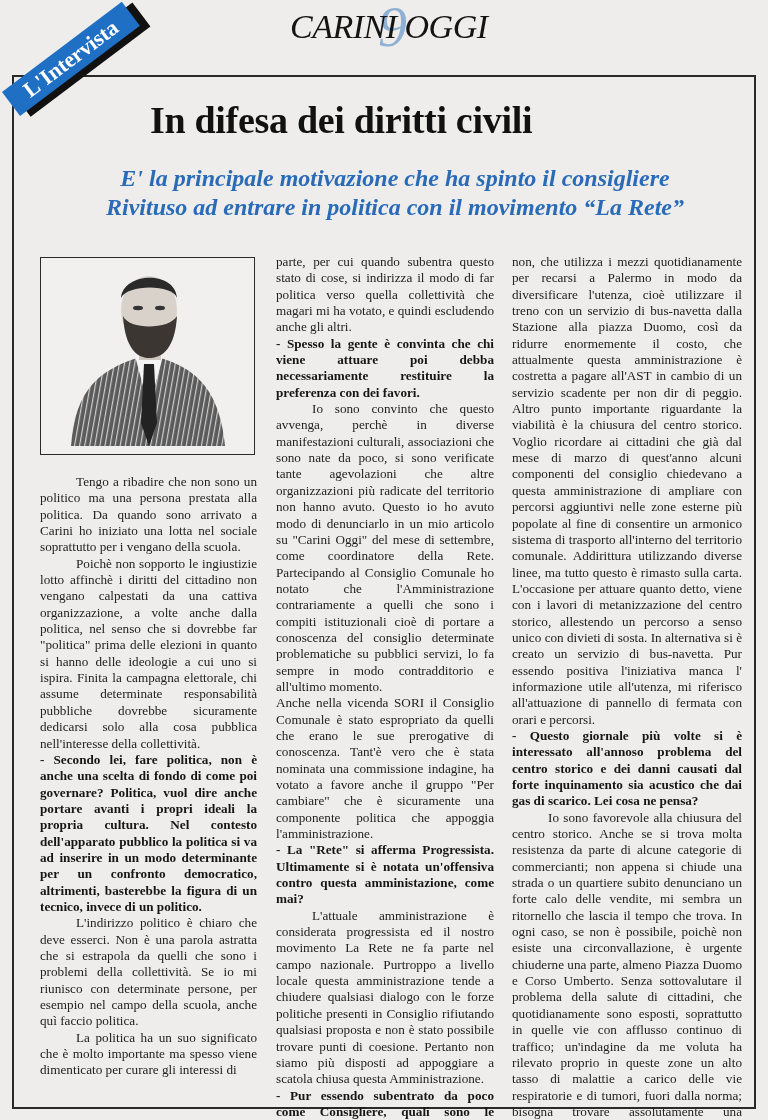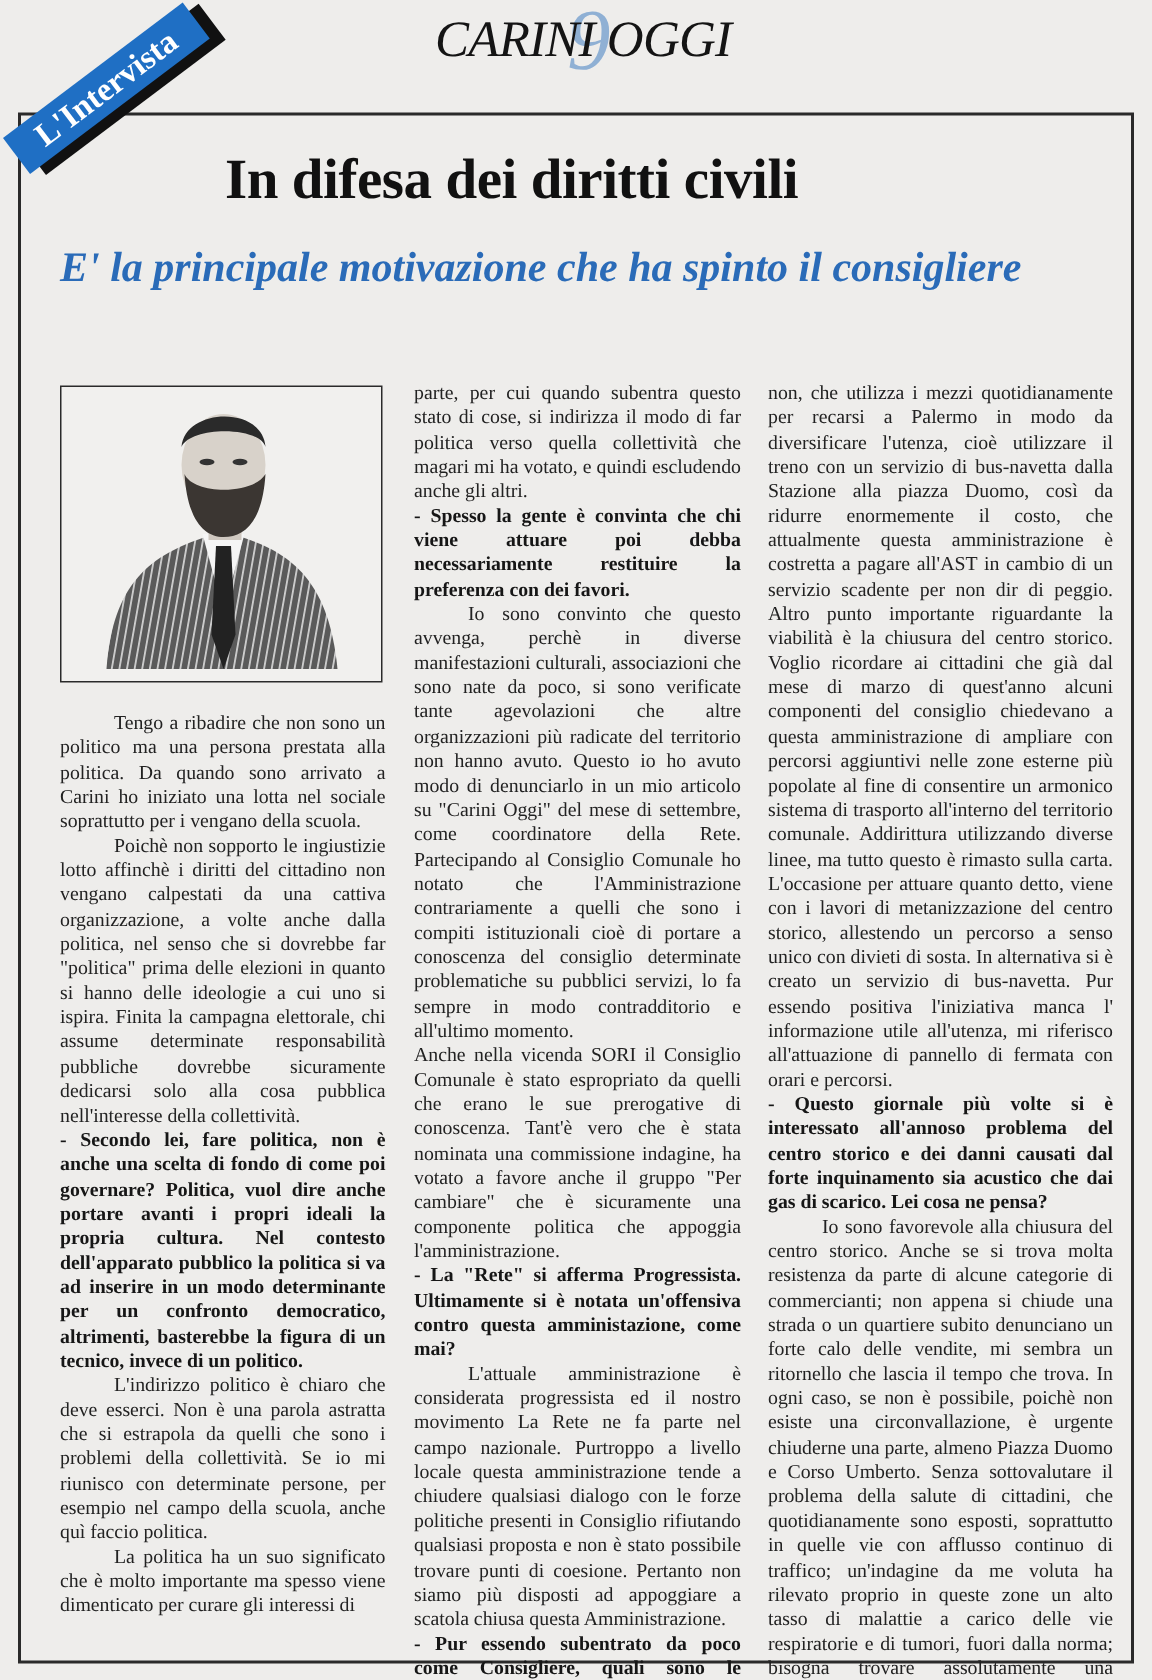--- a/index.html
+++ b/index.html
@@ -43,23 +43,23 @@
     position: absolute; left: 0; top: 0; width: 150px; height: 30px; background: #1f6fc4;
     color: #fff; font-family: "Liberation Serif", serif; font-weight: bold;
     font-size: 22px; line-height: 30px; text-align: center; white-space: nowrap;
   }
   .headline {
     position: absolute; left: 150px; top: 98px; width: 560px; 
     font-family: "Liberation Serif", serif; font-weight: bold; font-size: 38px;
     color: #111; white-space: nowrap; letter-spacing: -0.3px;
   }
   .subhead {
-    position: absolute; left: 40px; top: 164px; width: 710px; 
+    position: absolute; left: 40px; top: 164px; width: 710px; text-align: center;
     font-family: "Liberation Serif", serif; font-style: italic; font-weight: bold;
-    font-size: 28px; line-height: 29px; color: #2a6bb8;
+    font-size: 24px; line-height: 29px; color: #2a6bb8;
   }
   .photo {
     position: absolute; left: 40px; top: 257px; width: 215px; height: 198px;
     border: 1.5px solid #2a2a2a; box-sizing: border-box; background: #f1f0ee; overflow: hidden;
   }
   .col {
     position: absolute; font-size: 13.2px; line-height: 16.35px; text-align: justify;
     color: #222;
   }
   .col p { margin: 0; }
@@ -82,20 +82,21 @@
 <div class="frame"></div>
 
 <div class="tag">
   <div class="tag-shadow"></div>
   <div class="tag-box">L'Intervista</div>
 </div>
 
 <div class="headline">In difesa dei diritti civili</div>
 <div class="subhead">
   <div>E' la principale motivazione che ha spinto il consigliere</div>
+  <div>Rivituso ad entrare in politica con il movimento “La Rete”</div>
 </div>
 
 <div class="photo">
   <svg width="212" height="195" viewBox="0 0 212 195">
     <defs>
       <pattern id="stripes" width="5" height="5" patternUnits="userSpaceOnUse" patternTransform="rotate(10)">
         <rect width="5" height="5" fill="#5a5a5a"></rect>
         <rect width="1.2" height="5" fill="#cfcfcf"></rect>
       </pattern>
     </defs>

